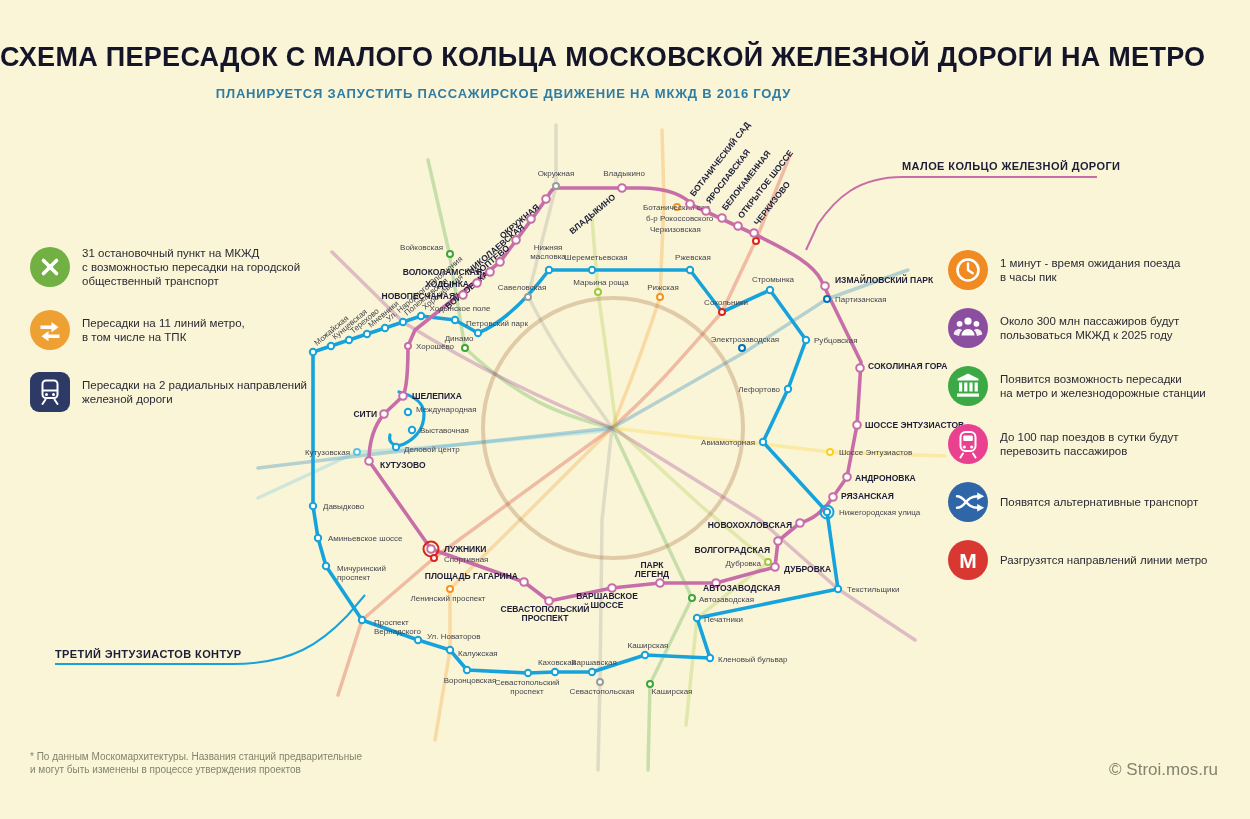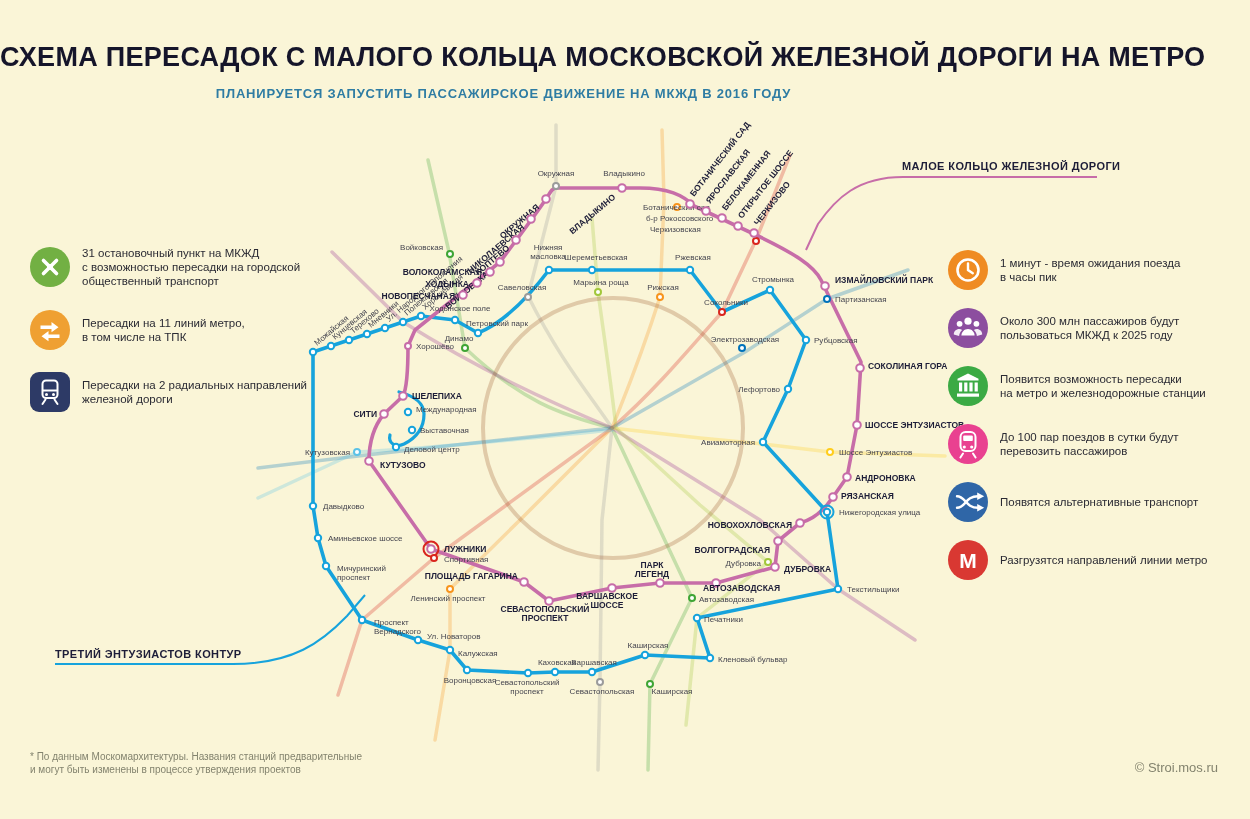--- a/index.html
+++ b/index.html
@@ -26,21 +26,21 @@
   .facts.left{left:30px;top:246px;}
   .facts.right{left:948px;top:250px;}
   .fact{display:flex;align-items:center;margin-bottom:22px;}
   .facts.right .fact{margin-bottom:18px;}
   .ficon{flex:0 0 40px;width:40px;height:40px;margin-right:12px;}
   .ftext{font-size:11.5px;line-height:14px;color:#2a2a33;white-space:pre-line;}
   .footnote{
     position:absolute;z-index:2;left:30px;top:750px;
     font-size:10px;line-height:13px;color:#83836e;white-space:pre-line;
   }
-  .credit{position:absolute;z-index:2;right:32px;top:760px;font-size:13px;color:#83836e;}
+  .credit{position:absolute;z-index:2;right:32px;top:760px;font-size:17px;color:#83836e;}
   svg text{font-family:"Liberation Sans",sans-serif;}
   .lbl.mkzd{font-size:8.5px;font-weight:bold;fill:#1d1d38;}
   .lbl.tpk{font-size:8px;fill:#45454f;}
   .lbl.metro{font-size:8px;fill:#45454f;}
 </style>
 </head>
 <body>
 
 <svg id="map" width="1250" height="819" viewBox="0 0 1250 819">
     <path d="M 428 160 L 449 252 L 465 348 C 520 400 560 415 612 428 L 692 598 L 650 684 L 648 770" stroke="#3FA535" stroke-width="3.5" fill="none" opacity="0.28" stroke-linecap="round" stroke-linejoin="round"></path>

